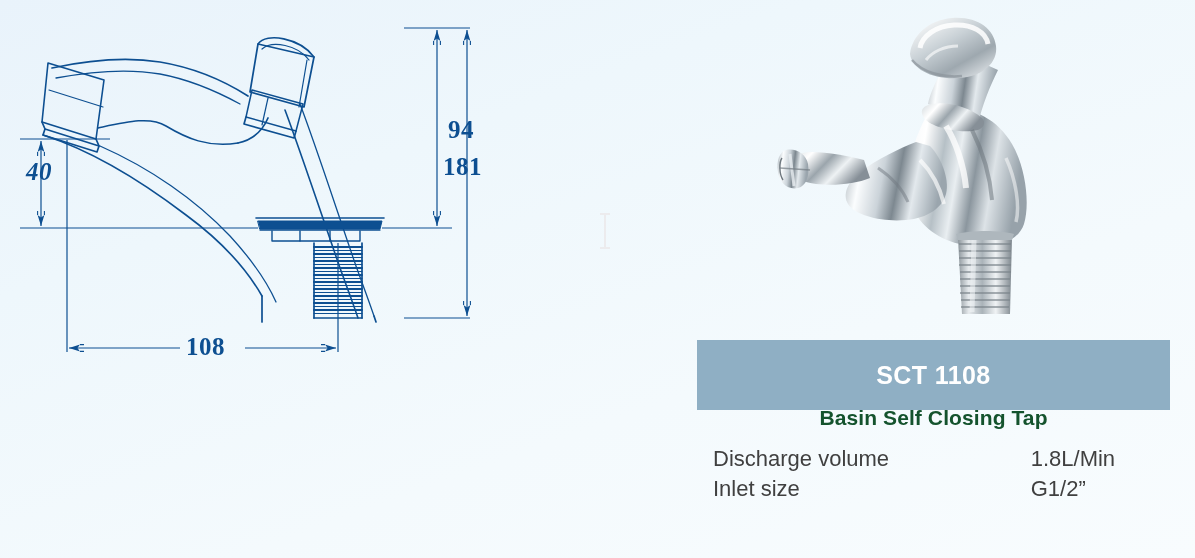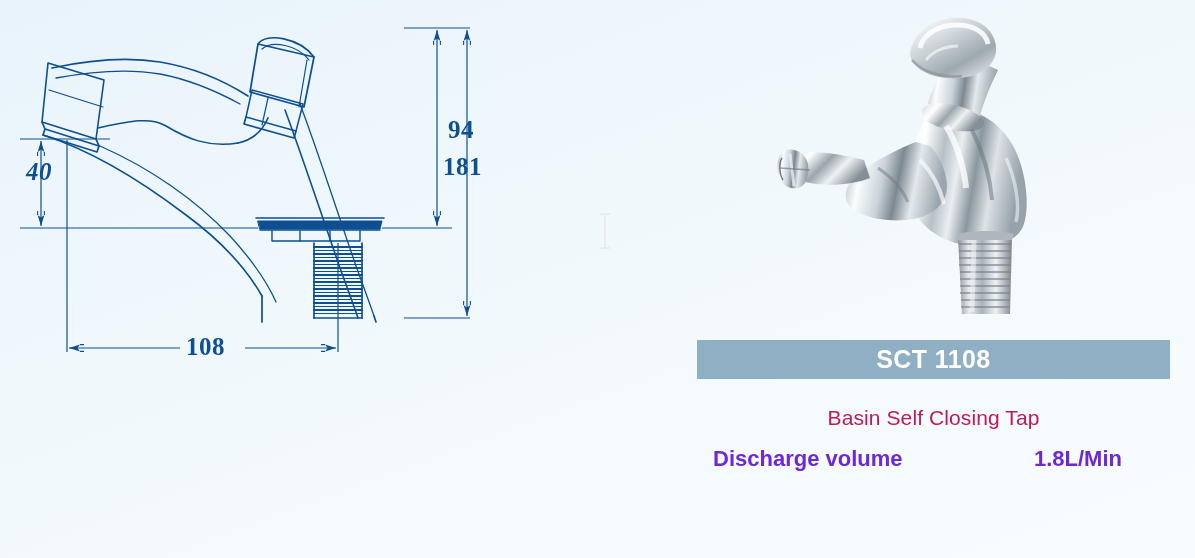--- a/index.html
+++ b/index.html
@@ -74,56 +74,56 @@
     width: 330px;
     height: 325px;
   }
 
   
   .model-bar {
     position: absolute;
     left: 0px;
     top: 340px;
     width: 473px;
-    height: 39px;
+    height: 70px;
     background: #8fafc4;
     display: flex;
     align-items: center;
     justify-content: center;
   }
   .model-bar-text {
     color: #ffffff;
     font-size: 25px;
     font-weight: 700;
     letter-spacing: 0.4px;
   }
 
   .product-title {
     position: absolute;
     left: 0px;
     top: 406px;
     width: 473px;
     text-align: center;
-    color: #be185d;
+    color: #14532d;
     font-size: 21px;
-    font-weight: 400;
+    font-weight: 700;
     letter-spacing: 0.1px;
   }
 
   .spec-table {
     position: absolute;
     left: 16px;
     top: 444px;
     width: 470px;
     border-collapse: collapse;
   }
   .spec-table td {
-    color: #6d28d9;
+    color: #404040;
     font-size: 22px;
-    font-weight: 700;
+    font-weight: 400;
     padding: 0;
     line-height: 30px;
     vertical-align: baseline;
   }
   .spec-label { text-align: left; }
   .spec-value { padding-right: 4px; }
 </style>
 </head>
 <body>
 
@@ -379,17 +379,21 @@
     </div>
 
     <div class="product-title">Basin Self Closing Tap</div>
 
     <table class="spec-table">
       <tbody>
         <tr>
           <td class="spec-label">Discharge volume</td>
           <td class="spec-value">1.8L/Min</td>
         </tr>
+        <tr>
+          <td class="spec-label">Inlet size</td>
+          <td class="spec-value">G1/2”</td>
+        </tr>
       </tbody>
     </table>
 
   </div>
 </div>
 
 </body></html>

